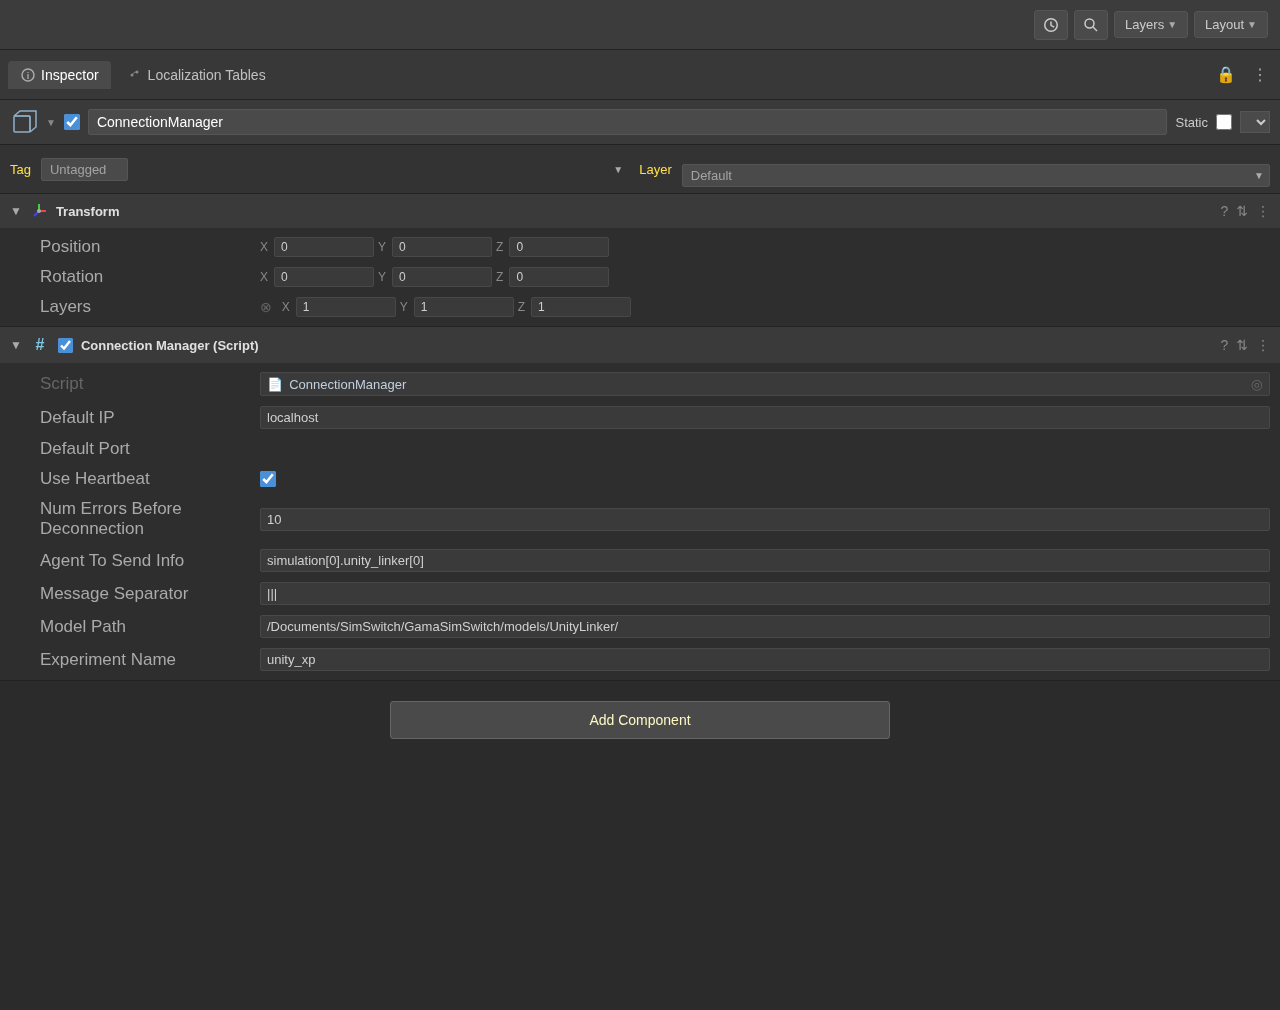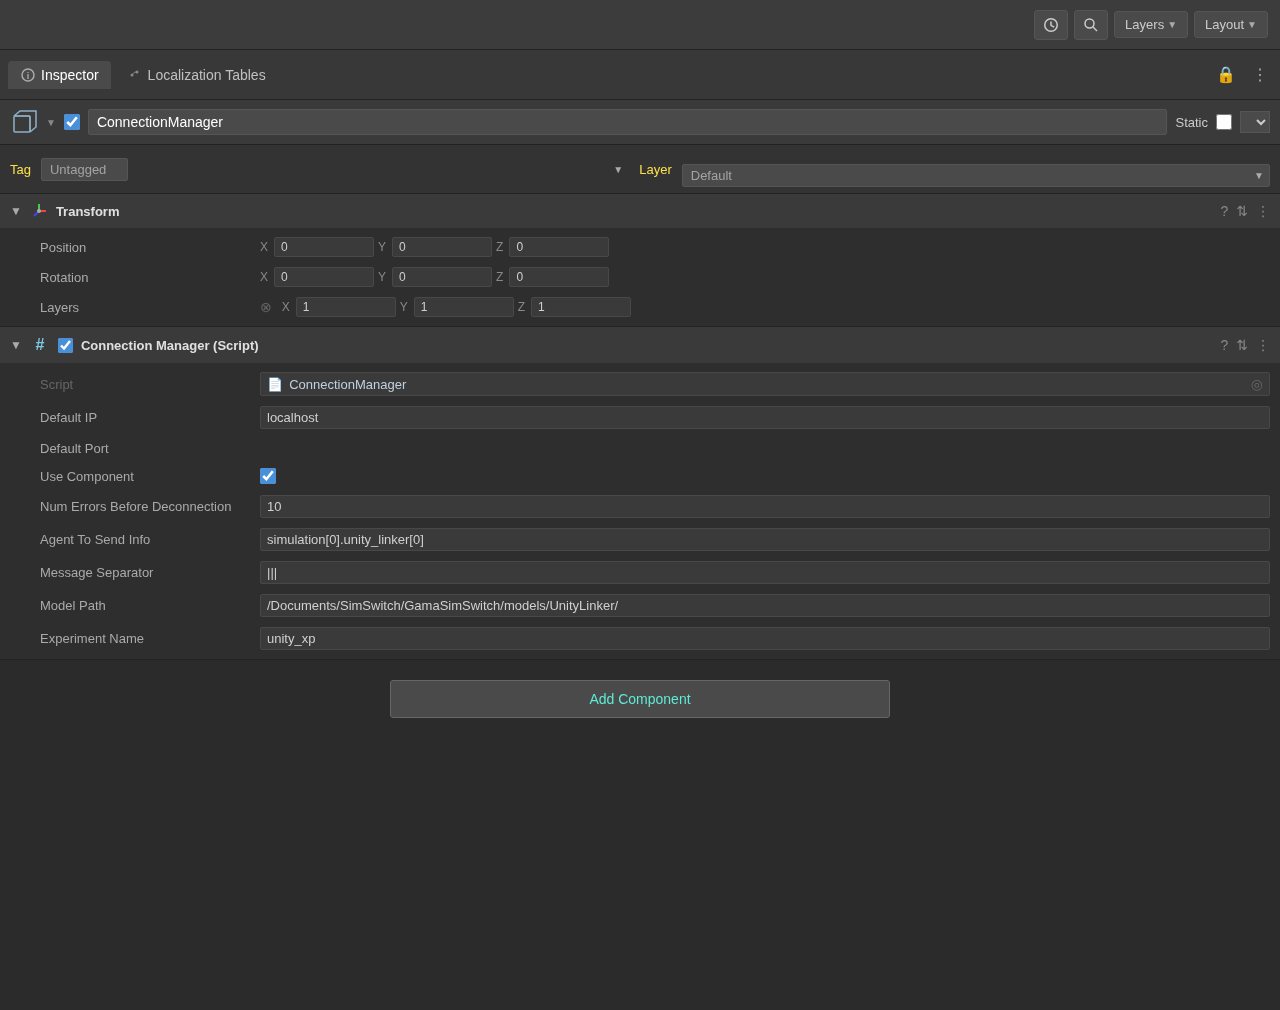--- a/index.html
+++ b/index.html
@@ -244,21 +244,21 @@
       background: #2e2e2e;
     }
     .field-row {
       display: flex;
       align-items: center;
       padding: 5px 10px 5px 40px;
       min-height: 28px;
     }
     .field-label {
       color: #aaa;
-      font-size: 13px;
+      font-size: 17px;
       width: 220px;
       flex-shrink: 0;
     }
 
     
     .xyz-group {
       display: flex;
       align-items: center;
       gap: 4px;
       flex: 1;
@@ -330,21 +330,21 @@
 
     
     .add-component-section {
       padding: 20px;
       display: flex;
       justify-content: center;
     }
     .add-component-btn {
       background: #4a4a4a;
       border: 1px solid #666;
-      color: #5eead4;
+      color: #fef9c3;
       padding: 10px 0;
       font-size: 14px;
       border-radius: 3px;
       cursor: pointer;
       width: 500px;
       text-align: center;
     }
 
     
     .transform-icon {
@@ -530,21 +530,21 @@
       <div class="field-row">
         <span class="field-label">Default IP</span>
         <input type="text" class="field-input" value="localhost" style="">
       </div>
 
       <div class="field-row">
         <span class="field-label">Default Port</span>
       </div>
 
       <div class="field-row">
-        <span class="field-label">Use Component</span>
+        <span class="field-label">Use Heartbeat</span>
         <input type="checkbox" class="field-checkbox" checked="" style="">
       </div>
 
       <div class="field-row">
         <span class="field-label">Num Errors Before Deconnection</span>
         <input type="text" class="field-input" value="10" style="">
       </div>
 
       <div class="field-row">
         <span class="field-label">Agent To Send Info</span>

